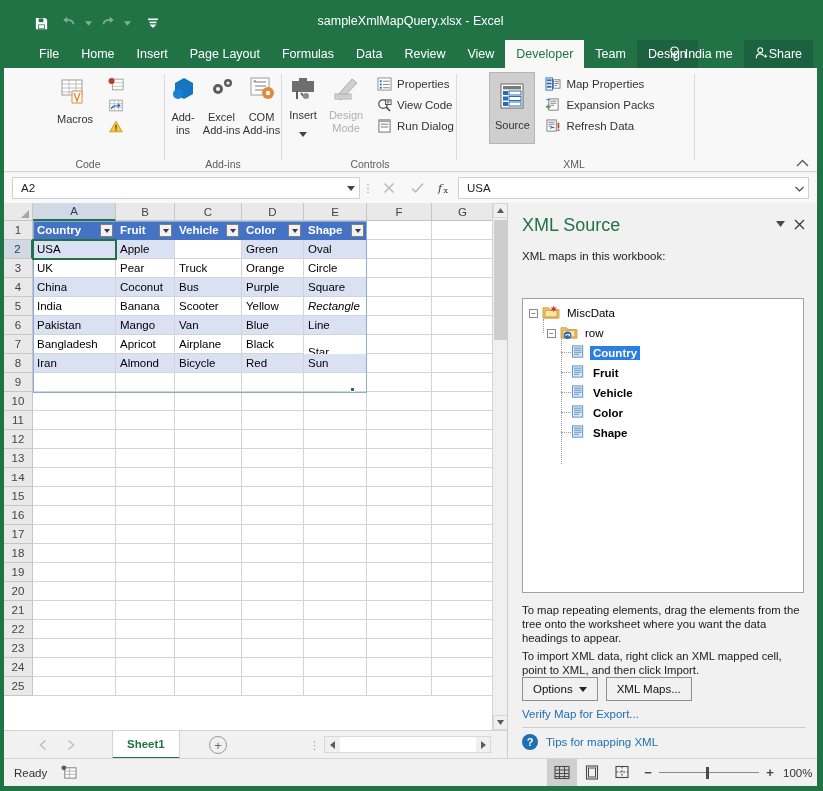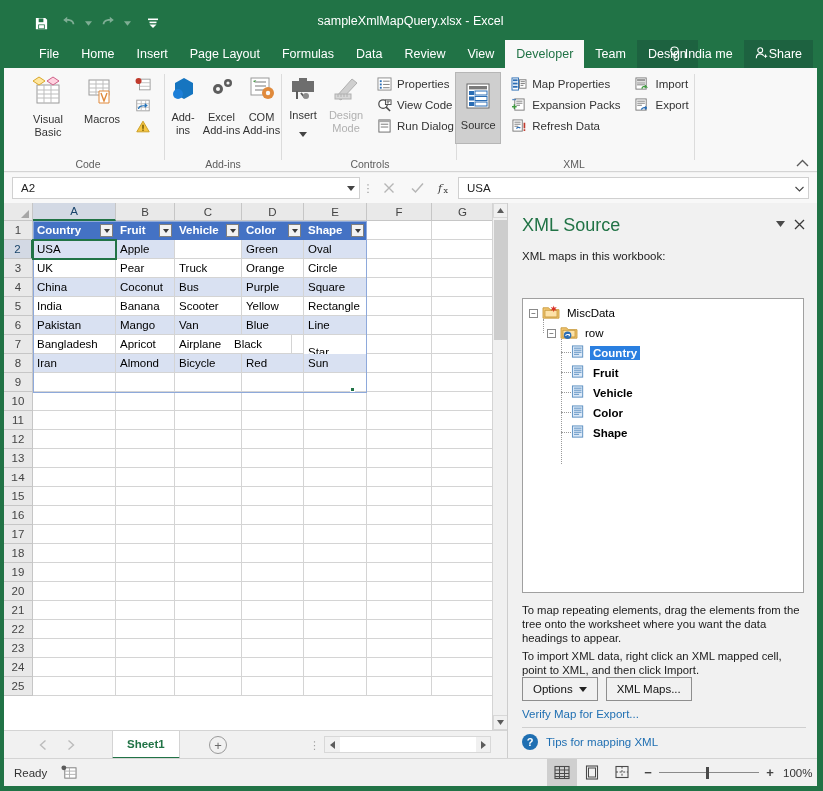--- a/index.html
+++ b/index.html
@@ -398,33 +398,20 @@
         </span>
         <span>Share</span>
       </div>
     </div>
   </div>
 
   <div class="ribbon">
 
     <div class="rgroup" style="left:8px; width:152px;">
       <div class="rbody">
-        <div class="bigbtn">
-          <span class="ico">
-            <svg width="34" height="32" viewBox="0 0 34 32">
-              <rect x="6" y="10" width="22" height="18" fill="#fff" stroke="#9a9a9a"></rect>
-              <g stroke="#bdbdbd">
-                    <path d="M6 15h22M6 19h22M6 23h22M13 10v18M20 10v18"></path>
-                  </g>
-              <path d="M2 6 8 2 14 6 8 10z" fill="#ffe7a0" stroke="#d9a72a"></path>
-              <path d="M16 6 22 2 28 6 22 10z" fill="#ffd3e0" stroke="#cf5f89"></path>
-            </svg>
-          </span>
-          <span class="lbl">Visual<br>Basic</span>
-        </div>
         <div class="bigbtn">
           <span class="ico">
             <svg width="34" height="32" viewBox="0 0 34 32">
               <rect x="4" y="5" width="20" height="15" fill="#fff" stroke="#9a9a9a"></rect>
               <g stroke="#bdbdbd">
                     <path d="M4 9h20M4 13h20M4 17h20M11 5v15M18 5v15"></path>
                   </g>
               <path d="M14 16h10v12H14z" fill="#fff" stroke="#e08a3c"></path>
               <path d="M16 18 l3 8 3-8" fill="none" stroke="#e08a3c" stroke-width="1.4"></path>
             </svg>
@@ -645,47 +632,20 @@
                     <rect x="2" y="1" width="10" height="12" fill="#fff" stroke="#7a7a7a"></rect>
                     <path d="M3.6 3.4h6.6M3.6 5.6h6.6M3.6 7.8h4" stroke="#7a7a7a"></path>
                     <path d="M6 10.5 C6 8.8 8.5 8.6 10 9.6" fill="none" stroke="#2a6db5" stroke-width="1.3"></path>
                     <g fill="#c0392b">
                       <rect x="13.4" y="4" width="1.8" height="6"></rect>
                       <rect x="13.4" y="11" width="1.8" height="1.8"></rect>
                     </g>
                   </svg>
             </span>
             <span>Refresh Data</span>
-          </div>
-        </div>
-        <div class="smallcol" style="margin-left:6px;">
-          <div class="smallbtn">
-            <span class="miniico">
-              <svg width="16" height="14" viewBox="0 0 17 15">
-                    <rect x="2" y="1" width="11" height="12" fill="#fff" stroke="#7a7a7a"></rect>
-                    <rect x="3.2" y="2.2" width="8.6" height="2.4" fill="#9a9a9a"></rect>
-                    <g stroke="#7a7a7a">
-                      <path d="M3.2 6.4h8.6M3.2 8.4h8.6"></path>
-                    </g>
-                    <path d="M8.5 12.5 C8.5 10 11 9.8 13 10.4 L11.6 8.8 M13 10.4 11.3 11.9" fill="none" stroke="#3f9b3f" stroke-width="1.4"></path>
-                  </svg>
-            </span>
-            <span>Import</span>
-          </div>
-          <div class="smallbtn">
-            <span class="miniico">
-              <svg width="16" height="14" viewBox="0 0 17 15">
-                    <rect x="2" y="1" width="11" height="12" fill="#fff" stroke="#7a7a7a"></rect>
-                    <g stroke="#7a7a7a">
-                      <path d="M3.4 3.4h8.2M3.4 5.6h8.2M3.4 7.8h5"></path>
-                    </g>
-                    <path d="M8 12.6 C8 10.2 11 10 13.4 10.8 L11.8 9.2 M13.4 10.8 11.6 12.2" fill="none" stroke="#2a6db5" stroke-width="1.4"></path>
-                  </svg>
-            </span>
-            <span>Export</span>
           </div>
         </div>
       </div>
       <div class="rlabel">XML</div>
     </div>
     <div class="rsep" style="left:690px;"></div>
 
     <div class="collapse-ribbon">
       <svg width="13" height="8" viewBox="0 0 13 8">
             <path d="M1 7 L6.5 1.5 L12 7" fill="none" stroke="#5a5a5a" stroke-width="1.4"></path>
@@ -965,30 +925,30 @@
           <div class="cell" style="left: 300px; top: 56px; width: 63px;">Circle</div>
           <div class="cell band" style="left: 29px; top: 75px; width: 83px;">China</div>
           <div class="cell band" style="left: 112px; top: 75px; width: 59px;">Coconut</div>
           <div class="cell band" style="left: 171px; top: 75px; width: 67px;">Bus</div>
           <div class="cell band" style="left: 238px; top: 75px; width: 62px;">Purple</div>
           <div class="cell band" style="left: 300px; top: 75px; width: 63px;">Square</div>
           <div class="cell" style="left: 29px; top: 94px; width: 83px;">India</div>
           <div class="cell" style="left: 112px; top: 94px; width: 59px;">Banana</div>
           <div class="cell" style="left: 171px; top: 94px; width: 67px;">Scooter</div>
           <div class="cell" style="left: 238px; top: 94px; width: 62px;">Yellow</div>
-          <div class="cell" style="left: 300px; top: 94px; width: 63px;">Rectangle</div>
+          <div class="cell" style="left: 300px; top: 94px; width: 63px; font-style: italic;">Rectangle</div>
           <div class="cell band" style="left: 29px; top: 113px; width: 83px;">Pakistan</div>
           <div class="cell band" style="left: 112px; top: 113px; width: 59px;">Mango</div>
           <div class="cell band" style="left: 171px; top: 113px; width: 67px;">Van</div>
           <div class="cell band" style="left: 238px; top: 113px; width: 62px;">Blue</div>
           <div class="cell band" style="left: 300px; top: 113px; width: 63px;">Line</div>
           <div class="cell" style="left: 29px; top: 132px; width: 83px;">Bangladesh</div>
           <div class="cell" style="left: 112px; top: 132px; width: 59px;">Apricot</div>
           <div class="cell" style="left: 171px; top: 132px; width: 67px;">Airplane</div>
-          <div class="cell" style="left: 226px; top: 132px; width: 62px;">Black</div>
+          <div class="cell" style="left: 238px; top: 132px; width: 62px;">Black</div>
           <div class="cell" style="left: 300px; top: 140px; width: 63px;">Star</div>
           <div class="cell band" style="left: 29px; top: 151px; width: 83px;">Iran</div>
           <div class="cell band" style="left: 112px; top: 151px; width: 59px;">Almond</div>
           <div class="cell band" style="left: 171px; top: 151px; width: 67px;">Bicycle</div>
           <div class="cell band" style="left: 238px; top: 151px; width: 62px;">Red</div>
           <div class="cell band" style="left: 300px; top: 151px; width: 63px;">Sun</div>
         </div>
 
     <div class="tblborder" style="left:29px; top:18px; width:334px; height:172px;"></div>
     <div class="selbox" style="left:28px; top:36px; width:85px; height:21px;"></div>

